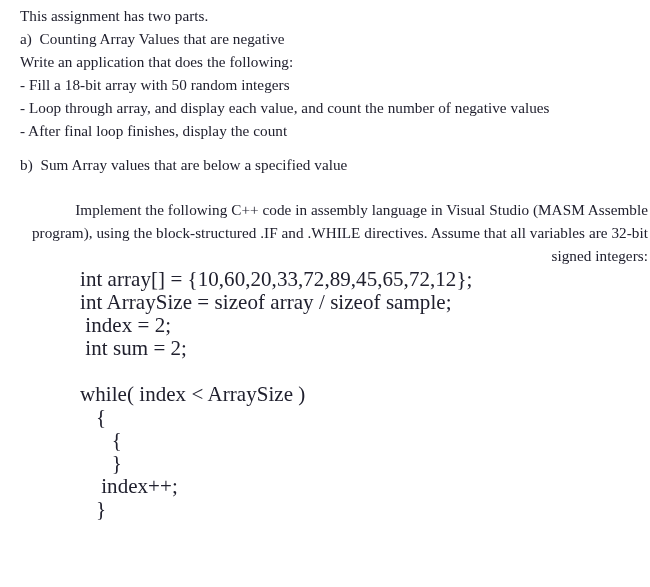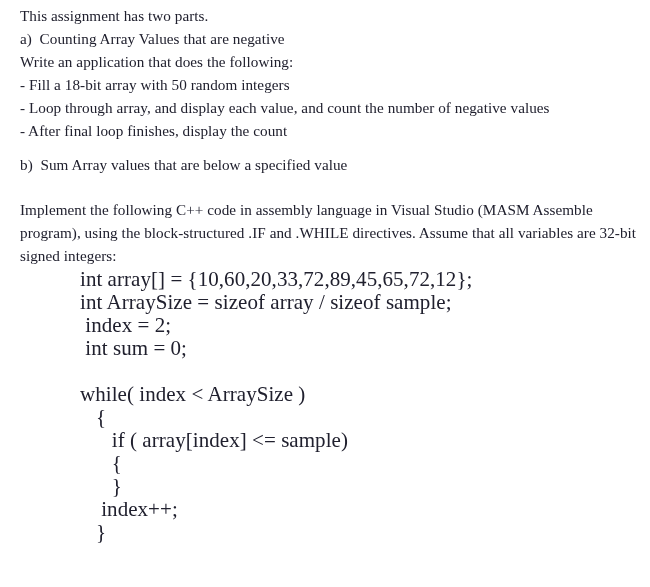--- a/index.html
+++ b/index.html
@@ -35,21 +35,21 @@
   .line {
     font-size: 15.2px;
     line-height: 23px;
     white-space: pre;
     letter-spacing: 0.05px;
   }
   .para {
     font-size: 15.2px;
     line-height: 23px;
     width: 628px;
-    text-align: left;
+    text-align: right;
     letter-spacing: 0.05px;
   }
   .gap-sm { height: 11px; }
   .gap-md { height: 22px; }
 
   
   .code-block {
     position: absolute;
     left: 80px;
     top: 268px;
@@ -82,24 +82,23 @@
 
     <div class="gap-md"></div>
 
     <div class="para">Implement the following C++ code in assembly language in Visual Studio (MASM Assemble program), using the block-structured .IF and .WHILE directives. Assume that all variables are 32-bit signed integers:</div>
   </div>
 
   <div class="code-block">
     <div class="code-line">int array[] = {10,60,20,33,72,89,45,65,72,12};</div>
     <div class="code-line">int ArraySize = sizeof array / sizeof sample;</div>
     <div class="code-line"> index = 2;</div>
-    <div class="code-line"> int sum = 0;</div>
+    <div class="code-line"> int sum = 2;</div>
     <div class="code-gap"></div>
     <div class="code-line">while( index &lt; ArraySize )</div>
     <div class="code-line">   {</div>
-    <div class="code-line">      if ( array[index] &lt;= sample)</div>
     <div class="code-line">      {</div>
     <div class="code-line">      }</div>
     <div class="code-line">    index++;</div>
     <div class="code-line">   }</div>
   </div>
 
 </div>
 
 </body></html>

